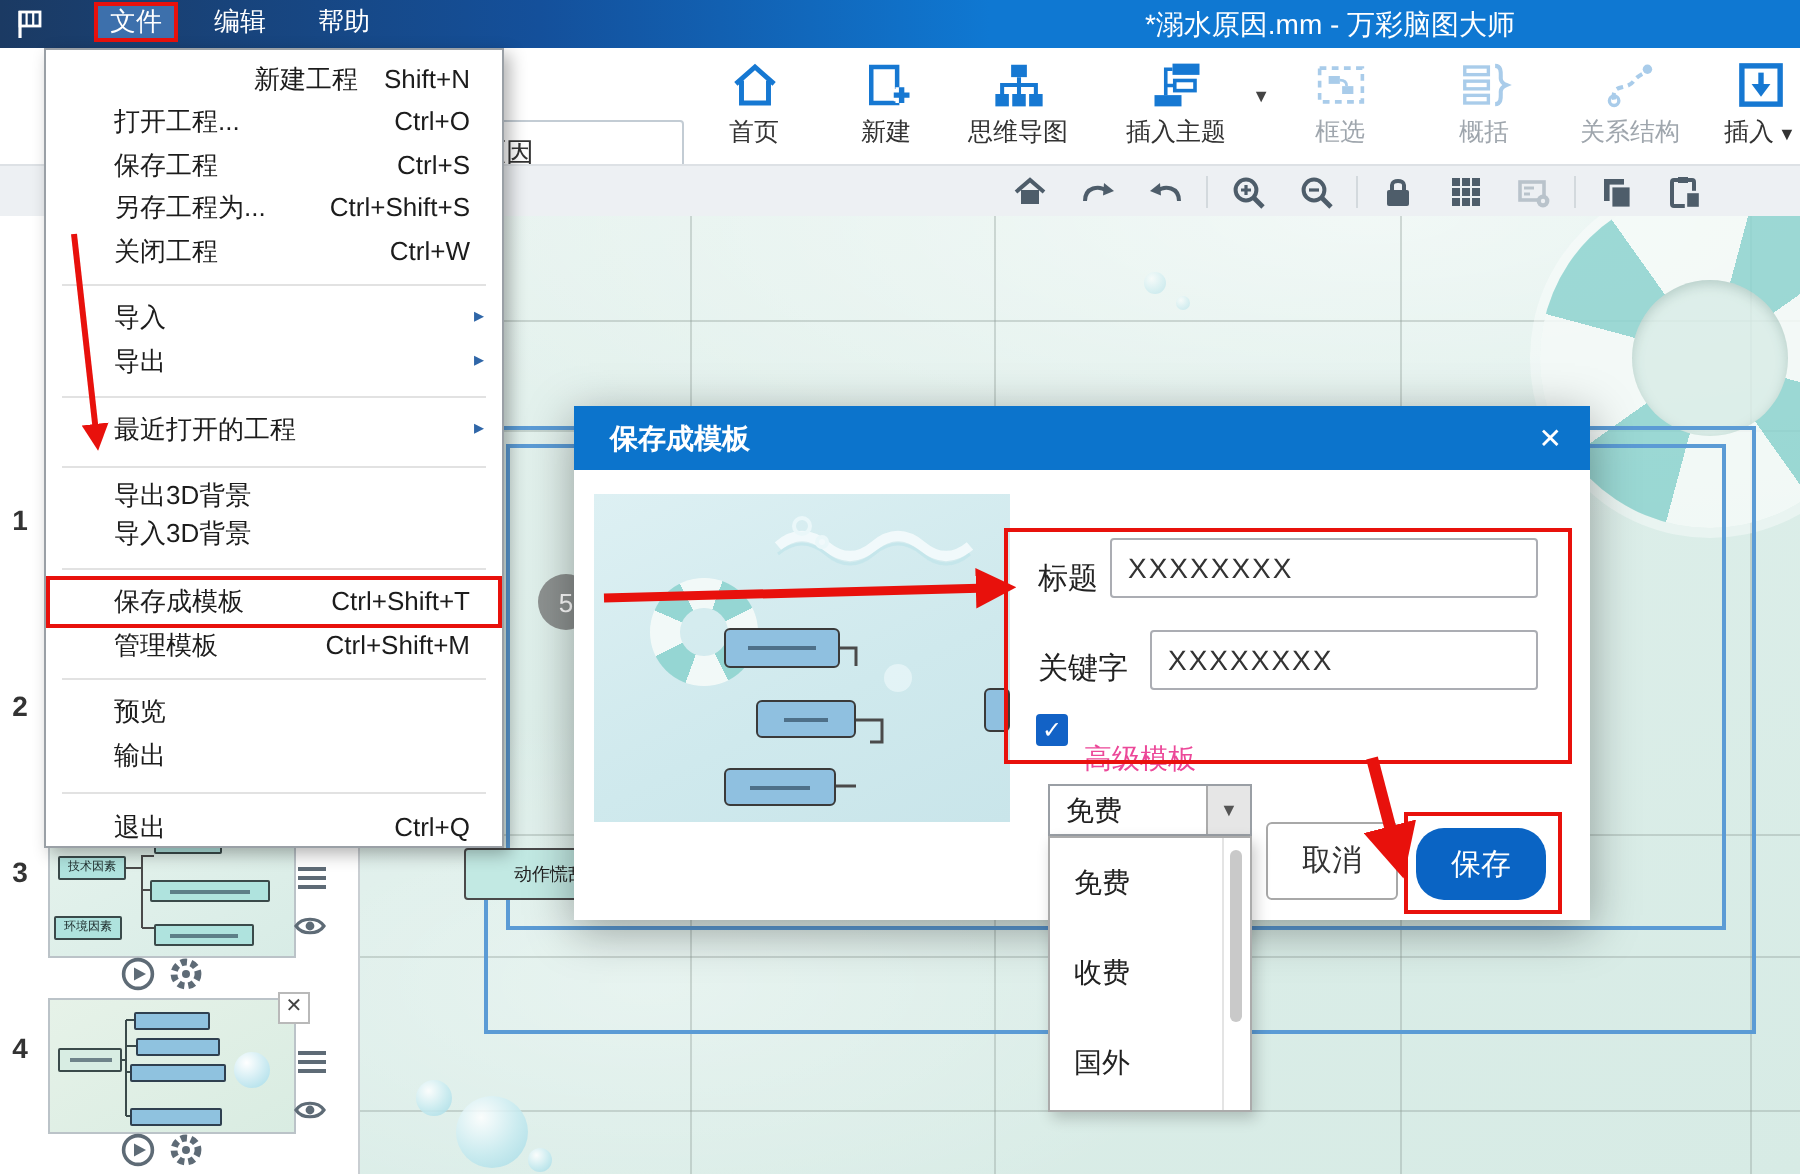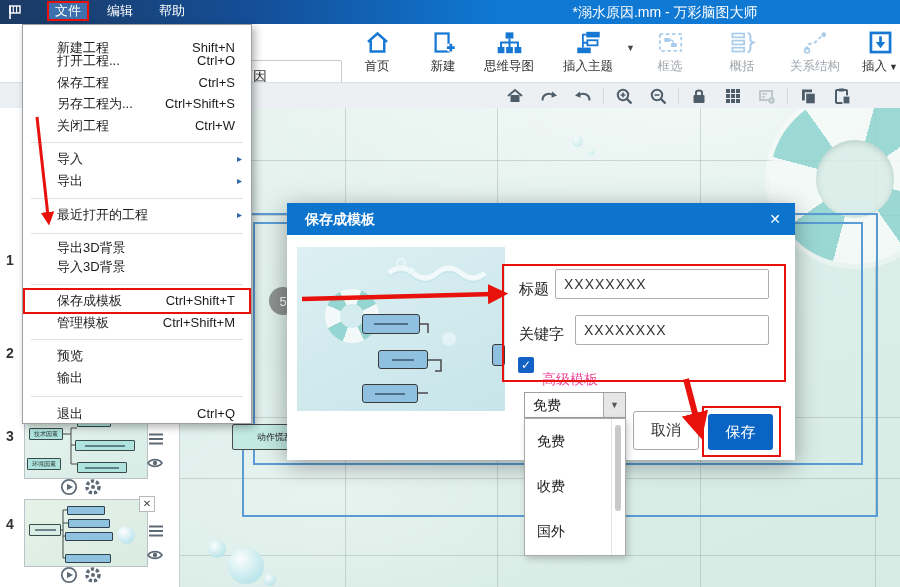--- a/index.html
+++ b/index.html
@@ -111,21 +111,21 @@
     border-radius:2px;color:#fff;font-size:12px;line-height:16px;text-align:center;}
   .dlg-checklabel{position:absolute;left:255px;top:168px;font-size:14px;color:#ec4899;}
   .dd-select{position:absolute;left:237px;top:189px;width:102px;height:26px;border:1px solid #9A9FA5;
     background:#fff;font-size:14px;color:#222;line-height:24px;padding-left:8px;}
   .dd-btn{position:absolute;right:0;top:0;width:22px;height:24px;background:#E6E6E6;
     border-left:1px solid #ABABAB;text-align:center;font-size:9px;color:#555;line-height:24px;}
   .btn-cancel{position:absolute;left:346px;top:208px;width:66px;height:39px;background:#fff;
     border:1px solid #A8A8A8;border-radius:3px;font-size:15px;color:#333;
     display:flex;align-items:center;justify-content:center;}
   .btn-save{position:absolute;left:421px;top:211px;width:65px;height:36px;background:#0A64C4;
-    border:none;border-radius:3px;font-size:15px;color:#fff;
+    border:none;border-radius:14px;font-size:15px;color:#fff;
     display:flex;align-items:center;justify-content:center;}
 
   .dd-list{position:absolute;left:524px;top:418px;width:102px;height:138px;background:#fff;
     border:1px solid #ABABAB;box-shadow:2px 3px 7px rgba(0,0,0,.2);z-index:160;}
   .dd-opt{position:absolute;left:0;width:84px;height:24px;line-height:24px;padding-left:12px;
     font-size:14px;color:#222;}
   .dd-track{position:absolute;right:13px;top:0;bottom:0;width:1px;background:#E4E4E4;}
   .dd-thumb{position:absolute;right:4px;top:6px;width:6px;height:86px;background:#C9C9C9;border-radius:3px;}
 
   
@@ -400,21 +400,21 @@
     </svg>
     <div class="tb-menus" id="tb-menus">
         <div class="tmenu active">文件</div>
         <div class="tmenu">编辑</div>
         <div class="tmenu">帮助</div>
       </div>
     <div class="tb-title">*溺水原因.mm - 万彩脑图大师</div>
   </div>
 
   <div class="filemenu" id="filemenu">
-      <div class="mitem" style="top: 12px;"><span class="ml">新建工程</span><span class="ms">Shift+N</span></div>
+      <div class="mitem" style="top: 4px; text-align: center;"><span class="ml">新建工程</span><span class="ms">Shift+N</span></div>
       <div class="mitem" style="top: 25px;"><span class="ml">打开工程...</span><span class="ms">Ctrl+O</span></div>
       <div class="mitem" style="top: 47px;"><span class="ml">保存工程</span><span class="ms">Ctrl+S</span></div>
       <div class="mitem" style="top: 68px;"><span class="ml">另存工程为...</span><span class="ms">Ctrl+Shift+S</span></div>
       <div class="mitem" style="top: 90px;"><span class="ml">关闭工程</span><span class="ms">Ctrl+W</span></div>
       <div class="mitem" style="top: 123px;"><span class="ml">导入</span><span class="marrow">▸</span></div>
       <div class="mitem" style="top: 145px;"><span class="ml">导出</span><span class="marrow">▸</span></div>
       <div class="mitem" style="top: 179px;"><span class="ml">最近打开的工程</span><span class="marrow">▸</span></div>
       <div class="mitem" style="top: 212px;"><span class="ml">导出3D背景</span></div>
       <div class="mitem" style="top: 231px;"><span class="ml">导入3D背景</span></div>
       <div class="mitem annotated" style="top: 265px;"><span class="ml">保存成模板</span><span class="ms">Ctrl+Shift+T</span></div>

